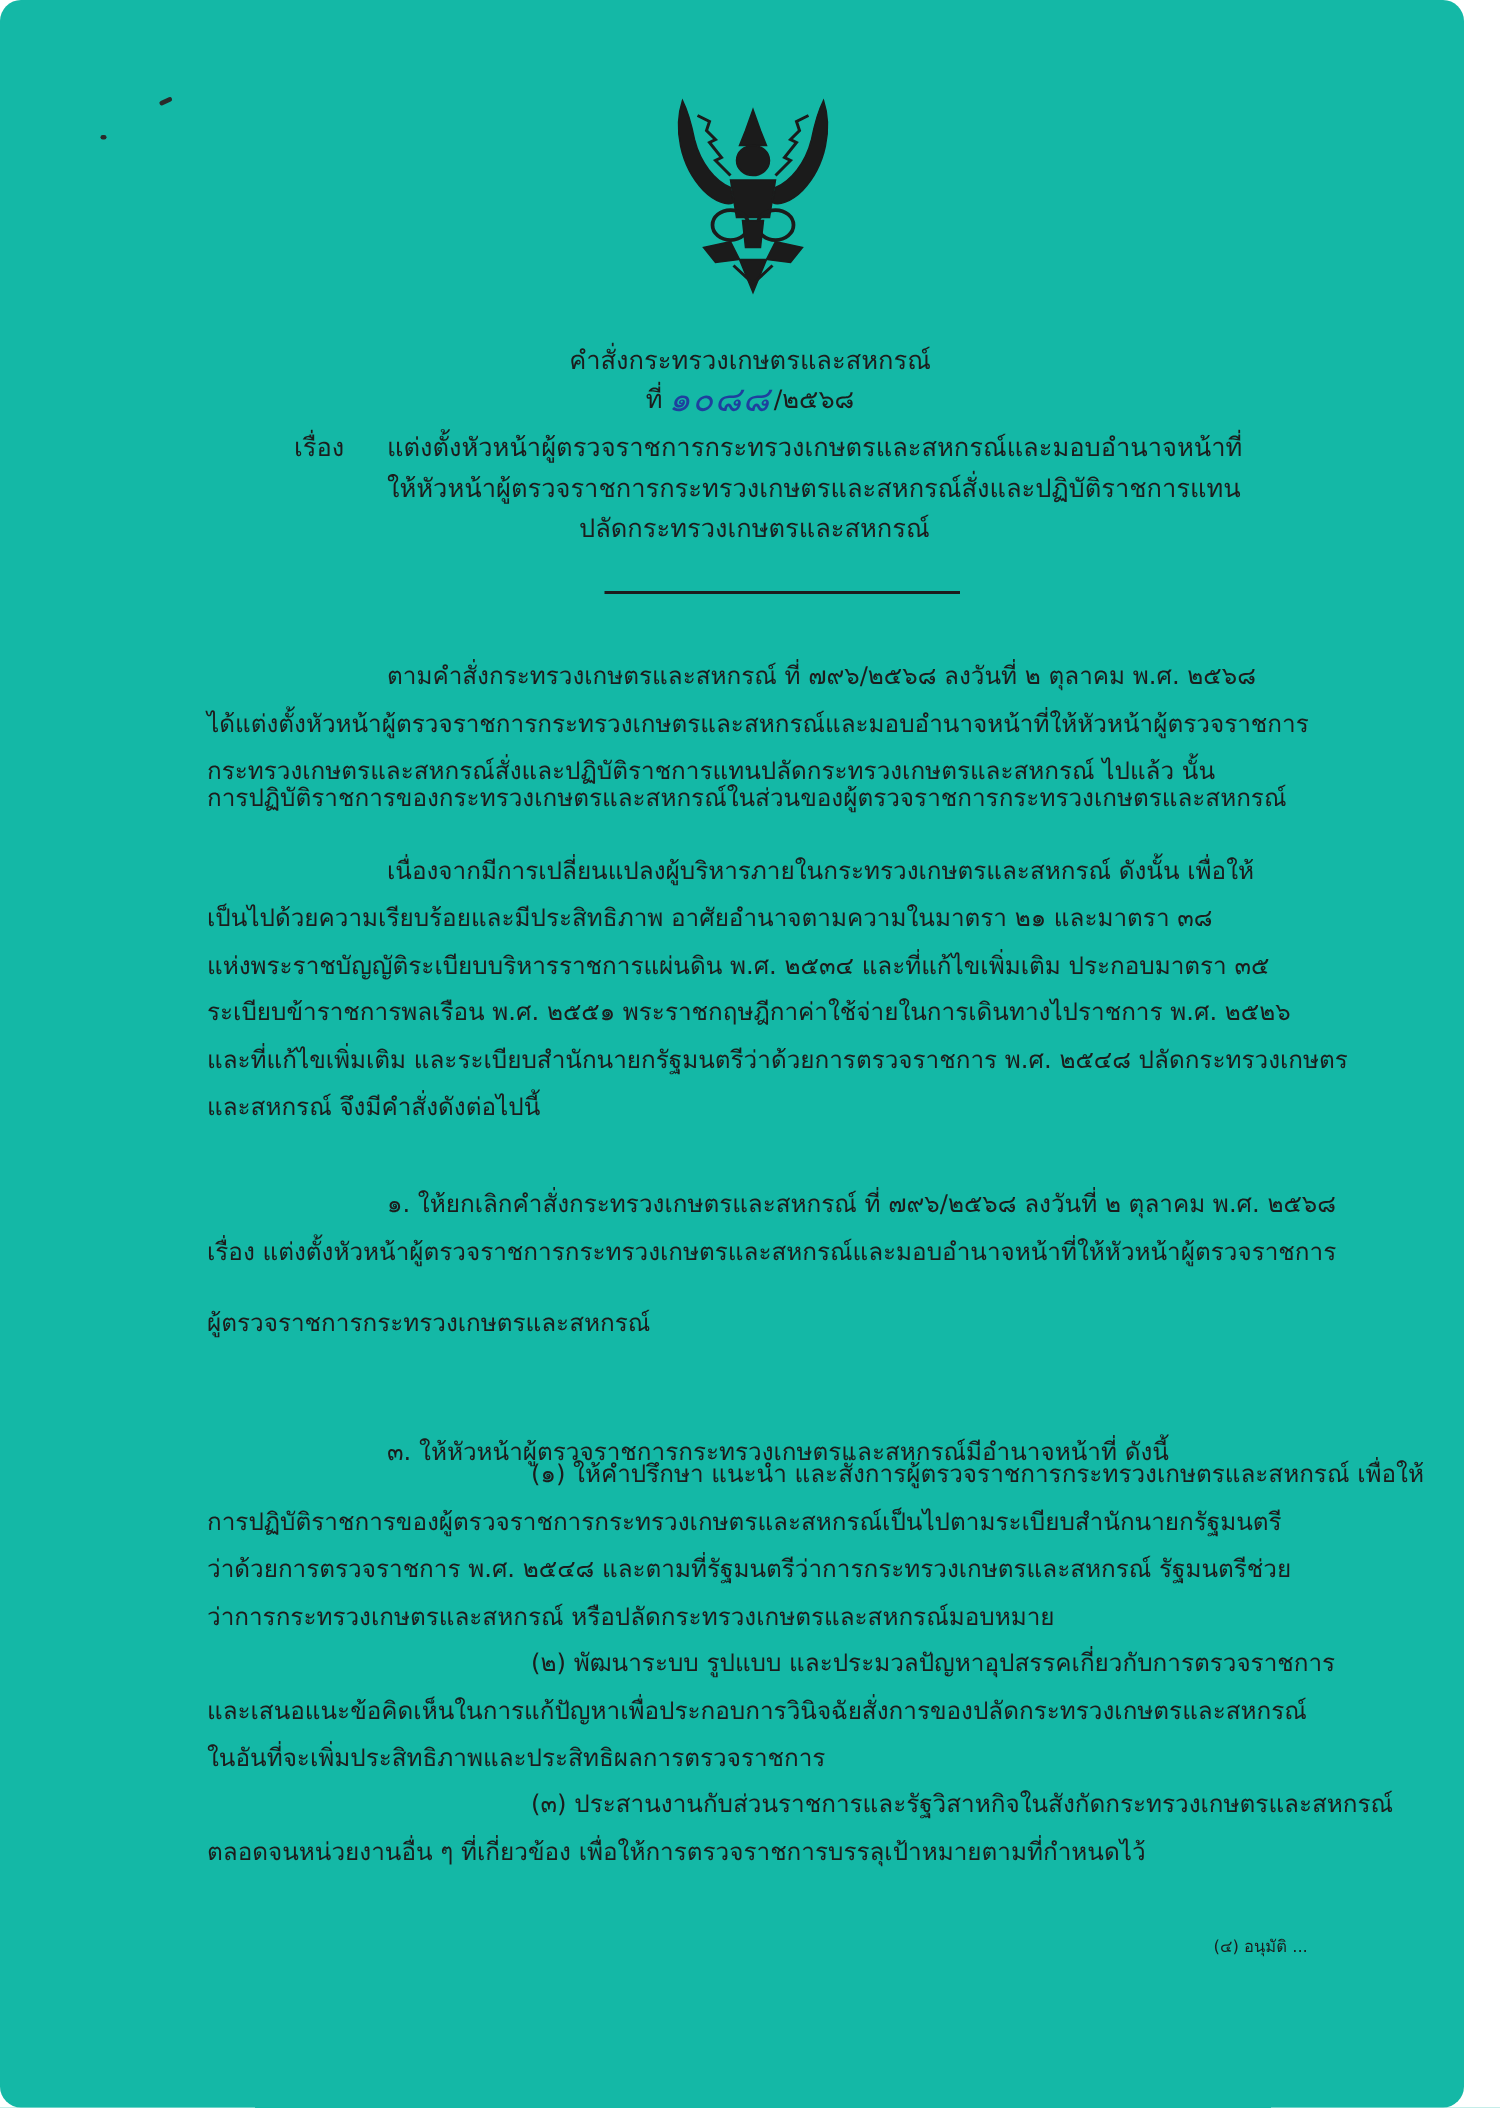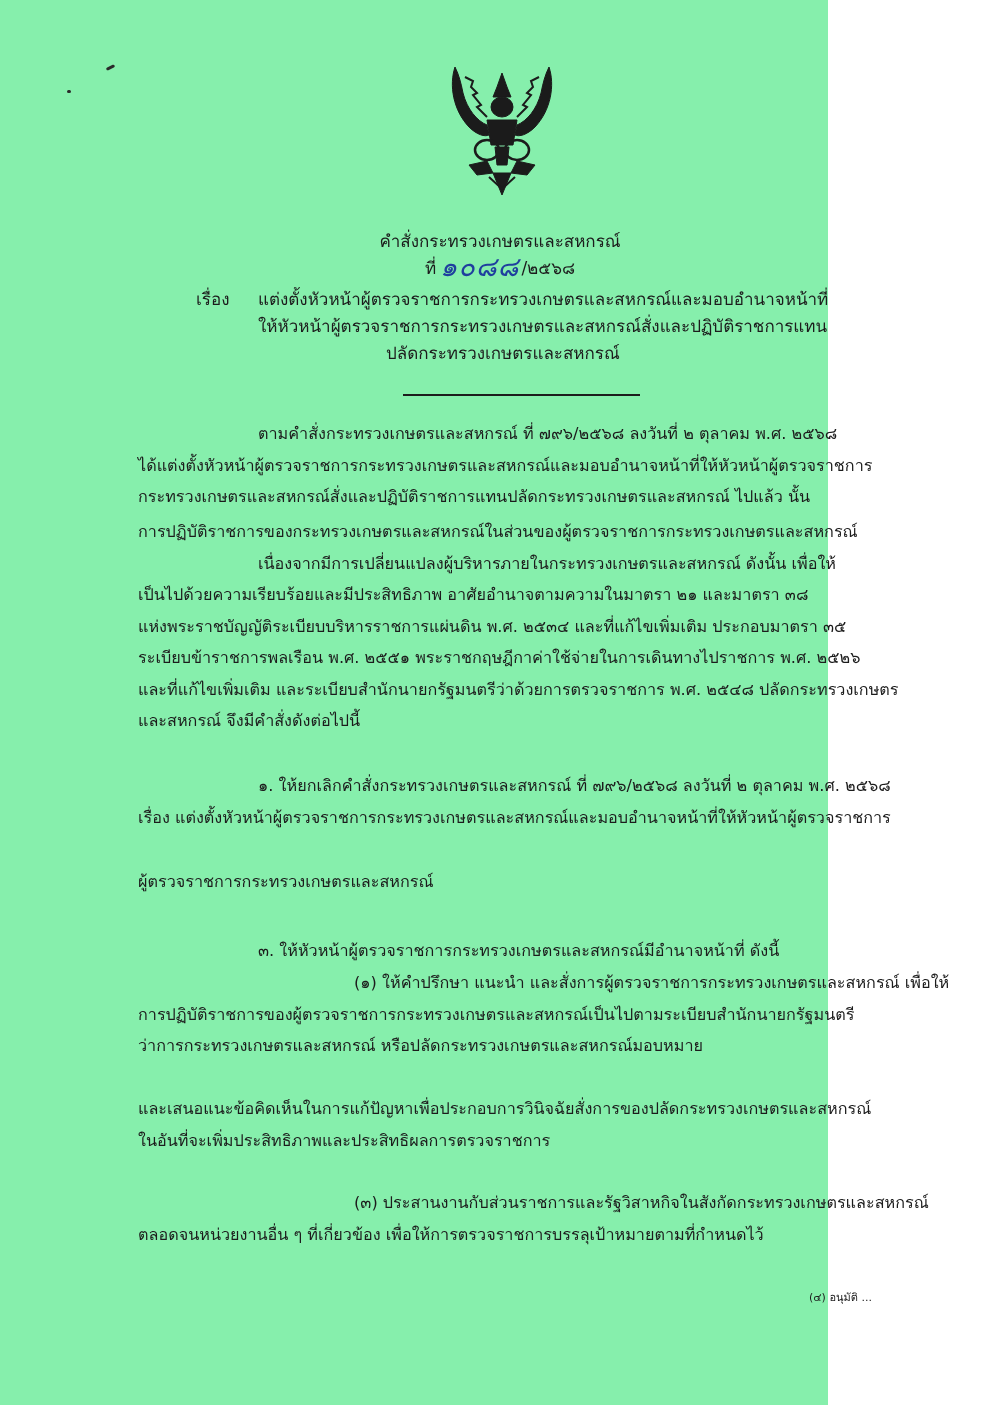--- a/index.html
+++ b/index.html
@@ -11,22 +11,23 @@
       width: 1000px;
       height: 1405px;
       position: relative;
       overflow: hidden;
       font-family: "DejaVu Sans", "Liberation Sans", sans-serif;
       color: #1c1c1c;
     }
     .page {
       position: absolute;
       left: 0; top: 0;
-      width: 828px; height: 1405px;
-      background: #86efac;
+      width: 976px; height: 1405px;
+      background: #14b8a6;
+      border-radius: 14px;
     }
     .scan-mark {
       position: absolute;
       background: #2a2a2a;
       border-radius: 2px;
     }
     .garuda {
       position: absolute;
       left: 447px;
       top: 65px;
@@ -47,21 +48,21 @@
       left: 0; width: 1000px;
       top: 252px;
       text-align: center;
       font-size: 17px;
       line-height: 30px;
       white-space: nowrap;
     }
     .order-no .hand {
       font-family: "DejaVu Serif", serif;
       color: #1f3f9e;
-      font-size: 27px;
+      font-size: 23px;
       font-style: italic;
       letter-spacing: 1px;
       vertical-align: -2px;
       margin: 0 2px 0 4px;
     }
     .subject {
       position: absolute;
       left: 196px;
       top: 286px;
       width: 720px;
@@ -92,21 +93,21 @@
       left: 138px;
       width: 770px;
       font-size: 16.2px;
       line-height: 31.5px;
       text-align: justify;
     }
     .body-text .ln {
       display: block;
       white-space: nowrap;
     }
-    .body-text .ln.ind1 { padding-left: 120px; }
+    .body-text .ln.ind1 { padding-left: 120px; margin-top: 17px; }
     .body-text .ln.ind2 { padding-left: 216px; }
     .continuation {
       position: absolute;
       left: 809px;
       top: 1288px;
       font-size: 11px;
       white-space: nowrap;
     }
   </style>
 </head>
@@ -186,24 +187,26 @@
     <span class="ln">ผู้ตรวจราชการกระทรวงเกษตรและสหกรณ์</span>
   </div>
 
   <div class="body-text" style="top:935px;">
     <span class="ln ind1">๓. ให้หัวหน้าผู้ตรวจราชการกระทรวงเกษตรและสหกรณ์มีอำนาจหน้าที่ ดังนี้</span>
   </div>
 
   <div class="body-text" style="top:967px;">
     <span class="ln ind2">(๑) ให้คำปรึกษา แนะนำ และสั่งการผู้ตรวจราชการกระทรวงเกษตรและสหกรณ์ เพื่อให้</span>
     <span class="ln">การปฏิบัติราชการของผู้ตรวจราชการกระทรวงเกษตรและสหกรณ์เป็นไปตามระเบียบสำนักนายกรัฐมนตรี</span>
+    <span class="ln">ว่าด้วยการตรวจราชการ พ.ศ. ๒๕๔๘ และตามที่รัฐมนตรีว่าการกระทรวงเกษตรและสหกรณ์ รัฐมนตรีช่วย</span>
     <span class="ln">ว่าการกระทรวงเกษตรและสหกรณ์ หรือปลัดกระทรวงเกษตรและสหกรณ์มอบหมาย</span>
   </div>
 
   <div class="body-text" style="top:1093px;">
+    <span class="ln ind2">(๒) พัฒนาระบบ รูปแบบ และประมวลปัญหาอุปสรรคเกี่ยวกับการตรวจราชการ</span>
     <span class="ln">และเสนอแนะข้อคิดเห็นในการแก้ปัญหาเพื่อประกอบการวินิจฉัยสั่งการของปลัดกระทรวงเกษตรและสหกรณ์</span>
     <span class="ln">ในอันที่จะเพิ่มประสิทธิภาพและประสิทธิผลการตรวจราชการ</span>
   </div>
 
   <div class="body-text" style="top:1187px;">
     <span class="ln ind2">(๓) ประสานงานกับส่วนราชการและรัฐวิสาหกิจในสังกัดกระทรวงเกษตรและสหกรณ์</span>
     <span class="ln">ตลอดจนหน่วยงานอื่น ๆ ที่เกี่ยวข้อง เพื่อให้การตรวจราชการบรรลุเป้าหมายตามที่กำหนดไว้</span>
   </div>
 
   <div class="continuation">(๔) อนุมัติ ...</div>

